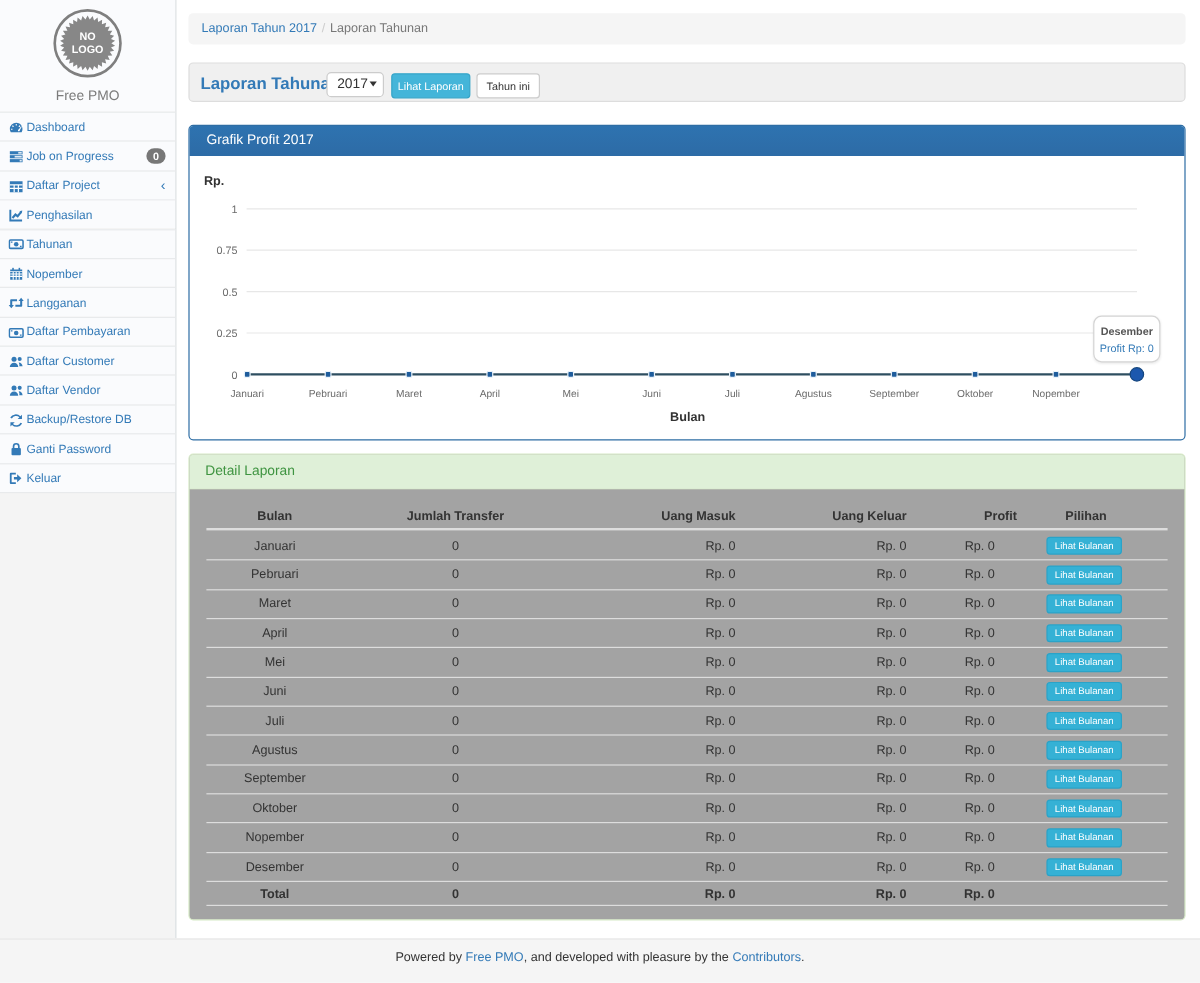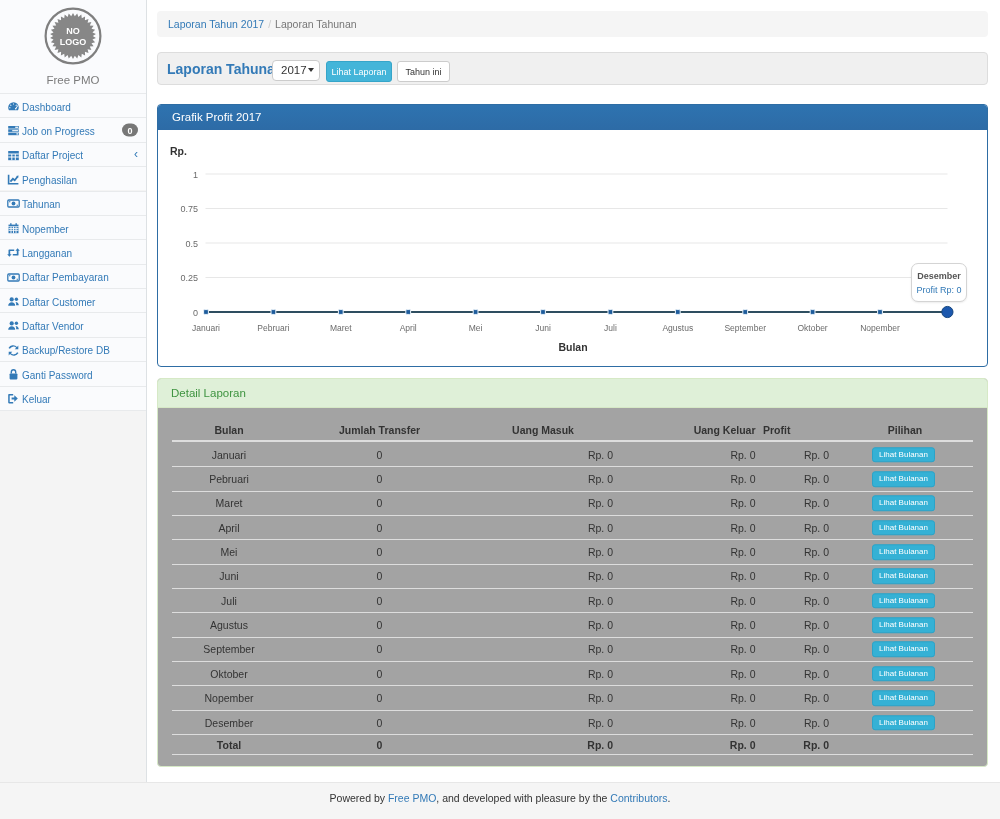--- a/index.html
+++ b/index.html
@@ -230,23 +230,23 @@
       <div class="l2">Profit Rp: 0</div>
     </div>
 </div>
 
 <div id="p3">
   <div class="hd">Detail Laporan</div>
 </div>
 <div class="trow thead" style="top:419px;height:23px">
     <span class="tc " style="left:0px;width:114px;text-align:center"><b>Bulan</b></span>
     <span class="tc " style="left:114px;width:187px;text-align:center"><b>Jumlah Transfer</b></span>
-    <span class="tc " style="left:301px;width:140px;text-align:center"><b>Uang Masuk</b></span>
+    <span class="tc " style="left:301px;width:140px;text-align:right"><b>Uang Masuk</b></span>
     <span class="tc " style="left:449px;width:134.5px;text-align:right"><b>Uang Keluar</b></span>
-    <span class="tc " style="left:591px;width:65.5px;text-align:left"><b>Profit</b></span>
+    <span class="tc " style="left:610px;width:65.5px;text-align:right"><b>Profit</b></span>
     <span class="tc " style="left:665px;width:136px;text-align:center"><b>Pilihan</b></span>
   </div>
 <div class="trow" style="top:443.0px;height:24.35px">
     <span class="tc " style="left:0px;width:114px;text-align:center">Januari</span>
     <span class="tc " style="left:114px;width:187px;text-align:center">0</span>
     <span class="tc " style="left:301px;width:140px;text-align:right">Rp. 0</span>
     <span class="tc " style="left:449px;width:134.5px;text-align:right">Rp. 0</span>
     <span class="tc " style="left:591.5px;width:65.5px;text-align:right">Rp. 0</span>
     <span class="btn-lb" style="left:700px">Lihat Bulanan</span>
   </div>

